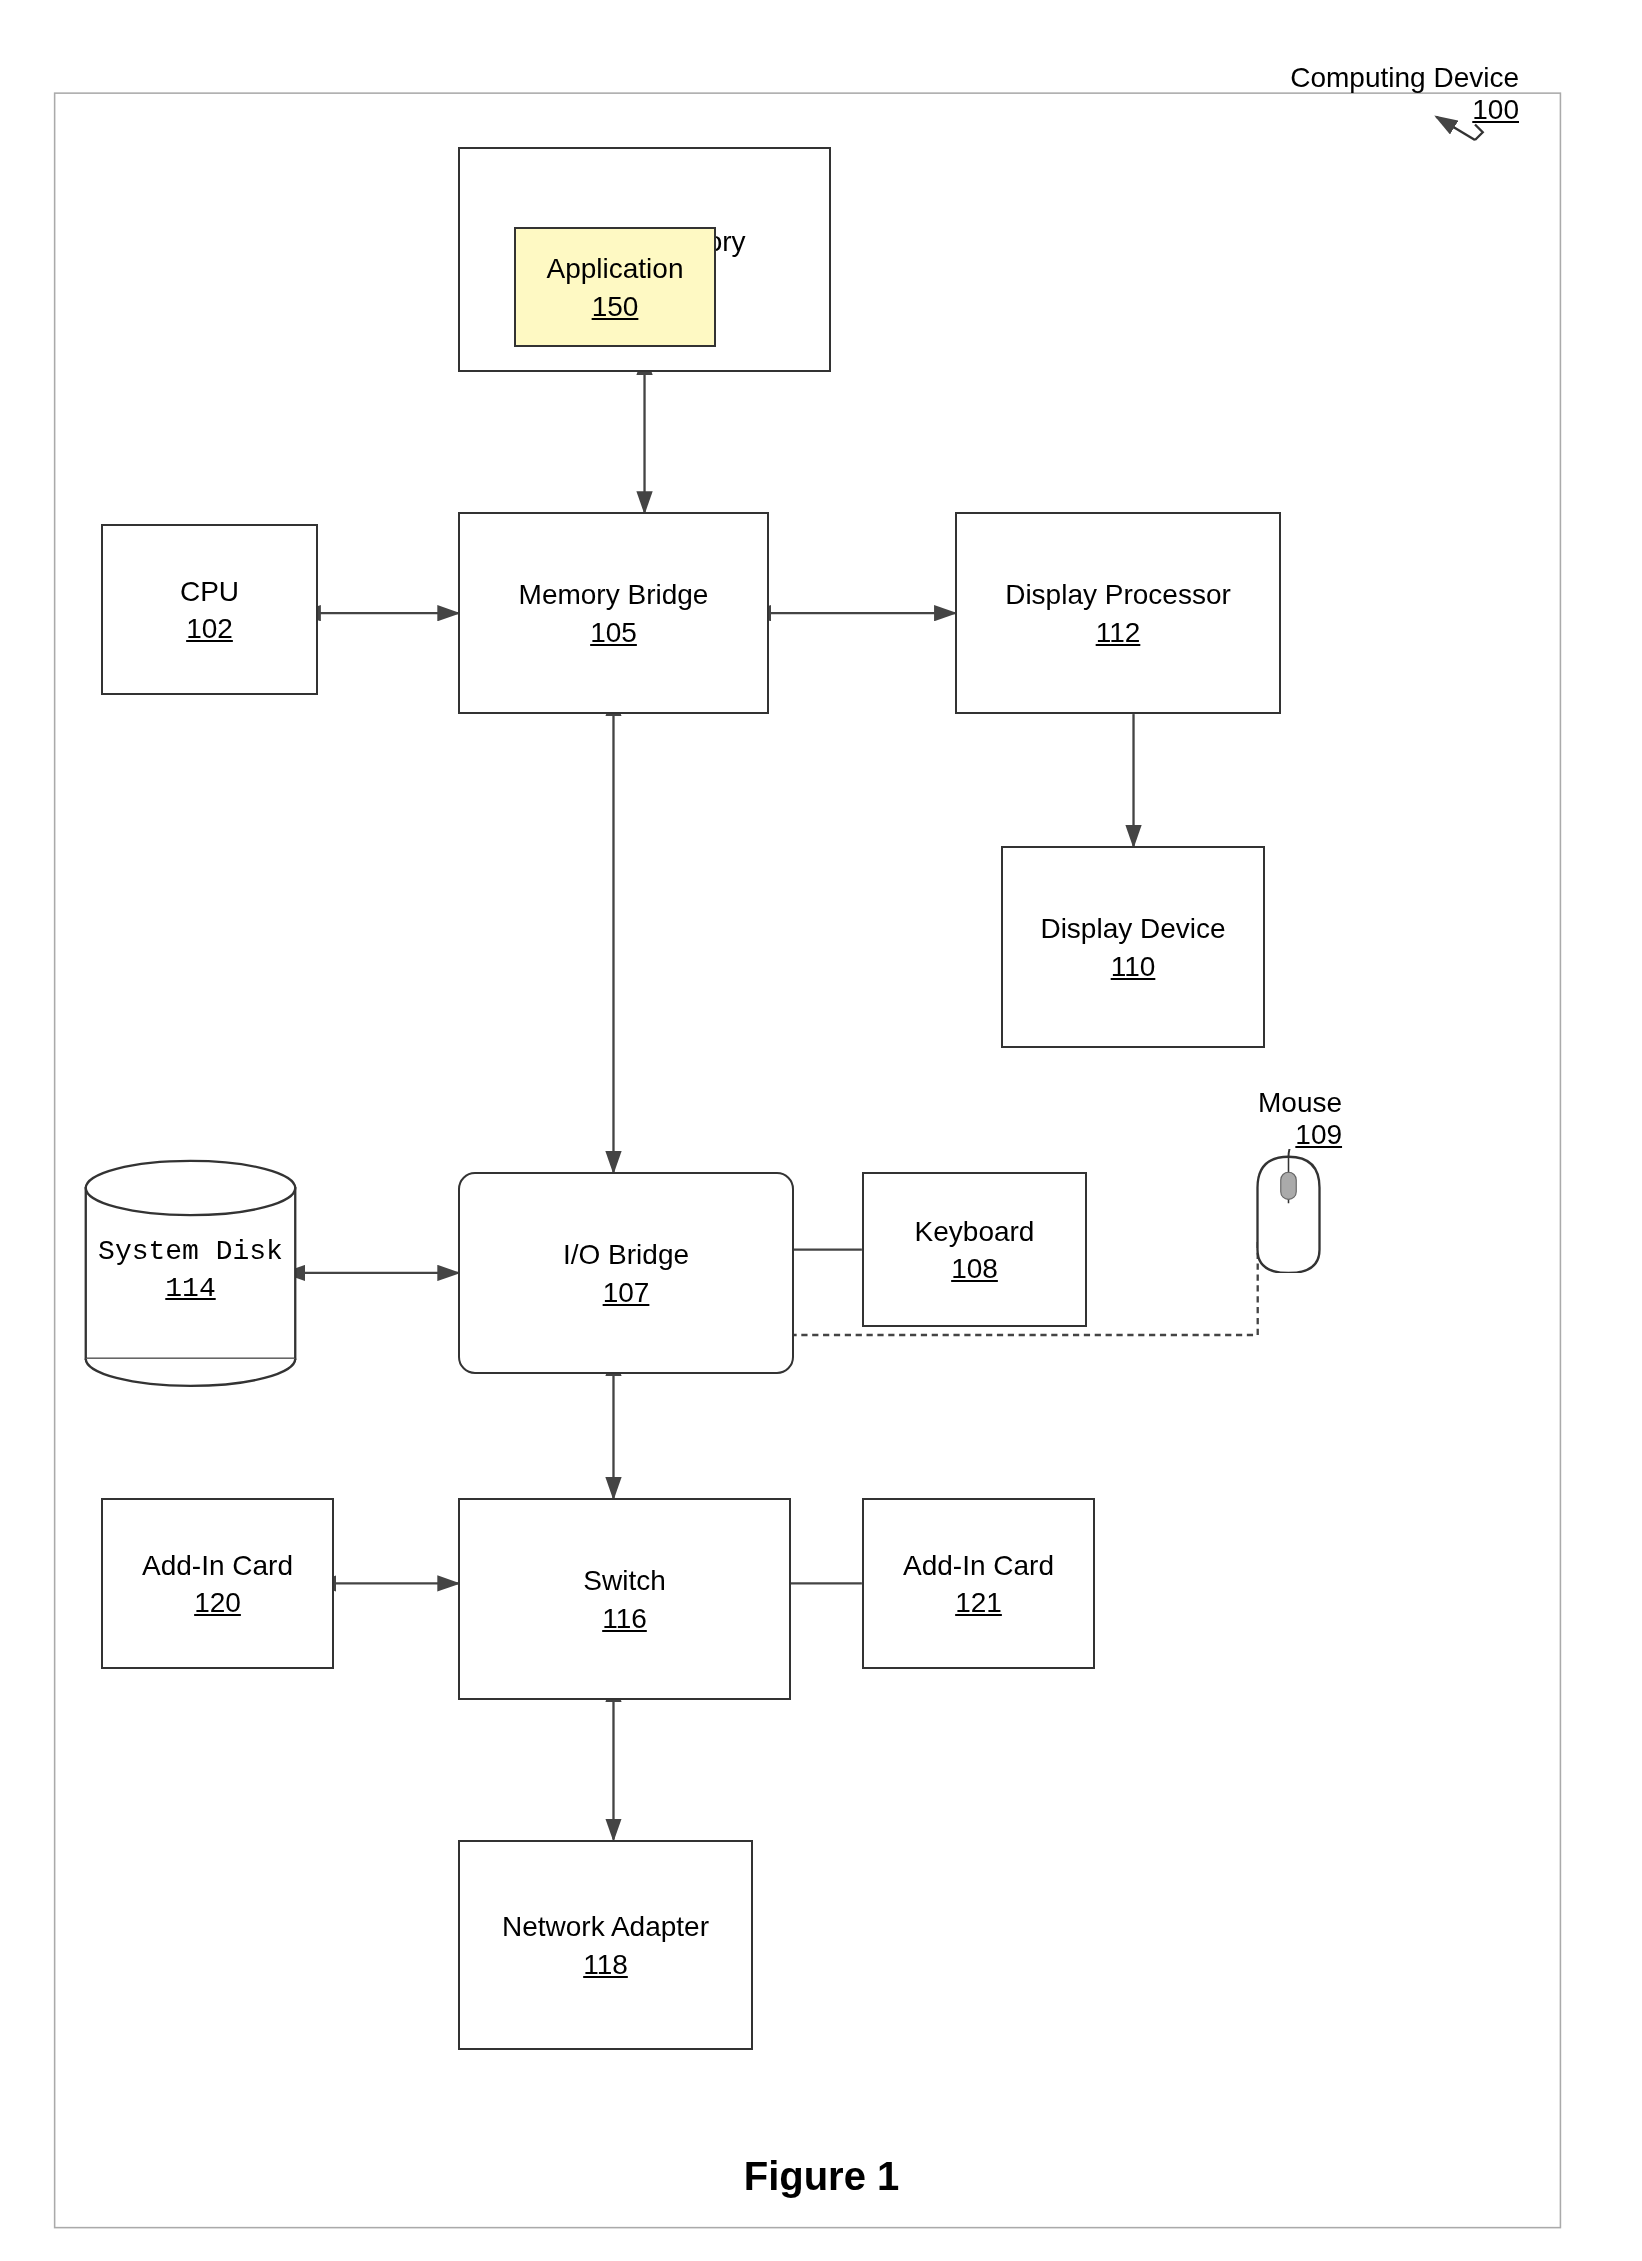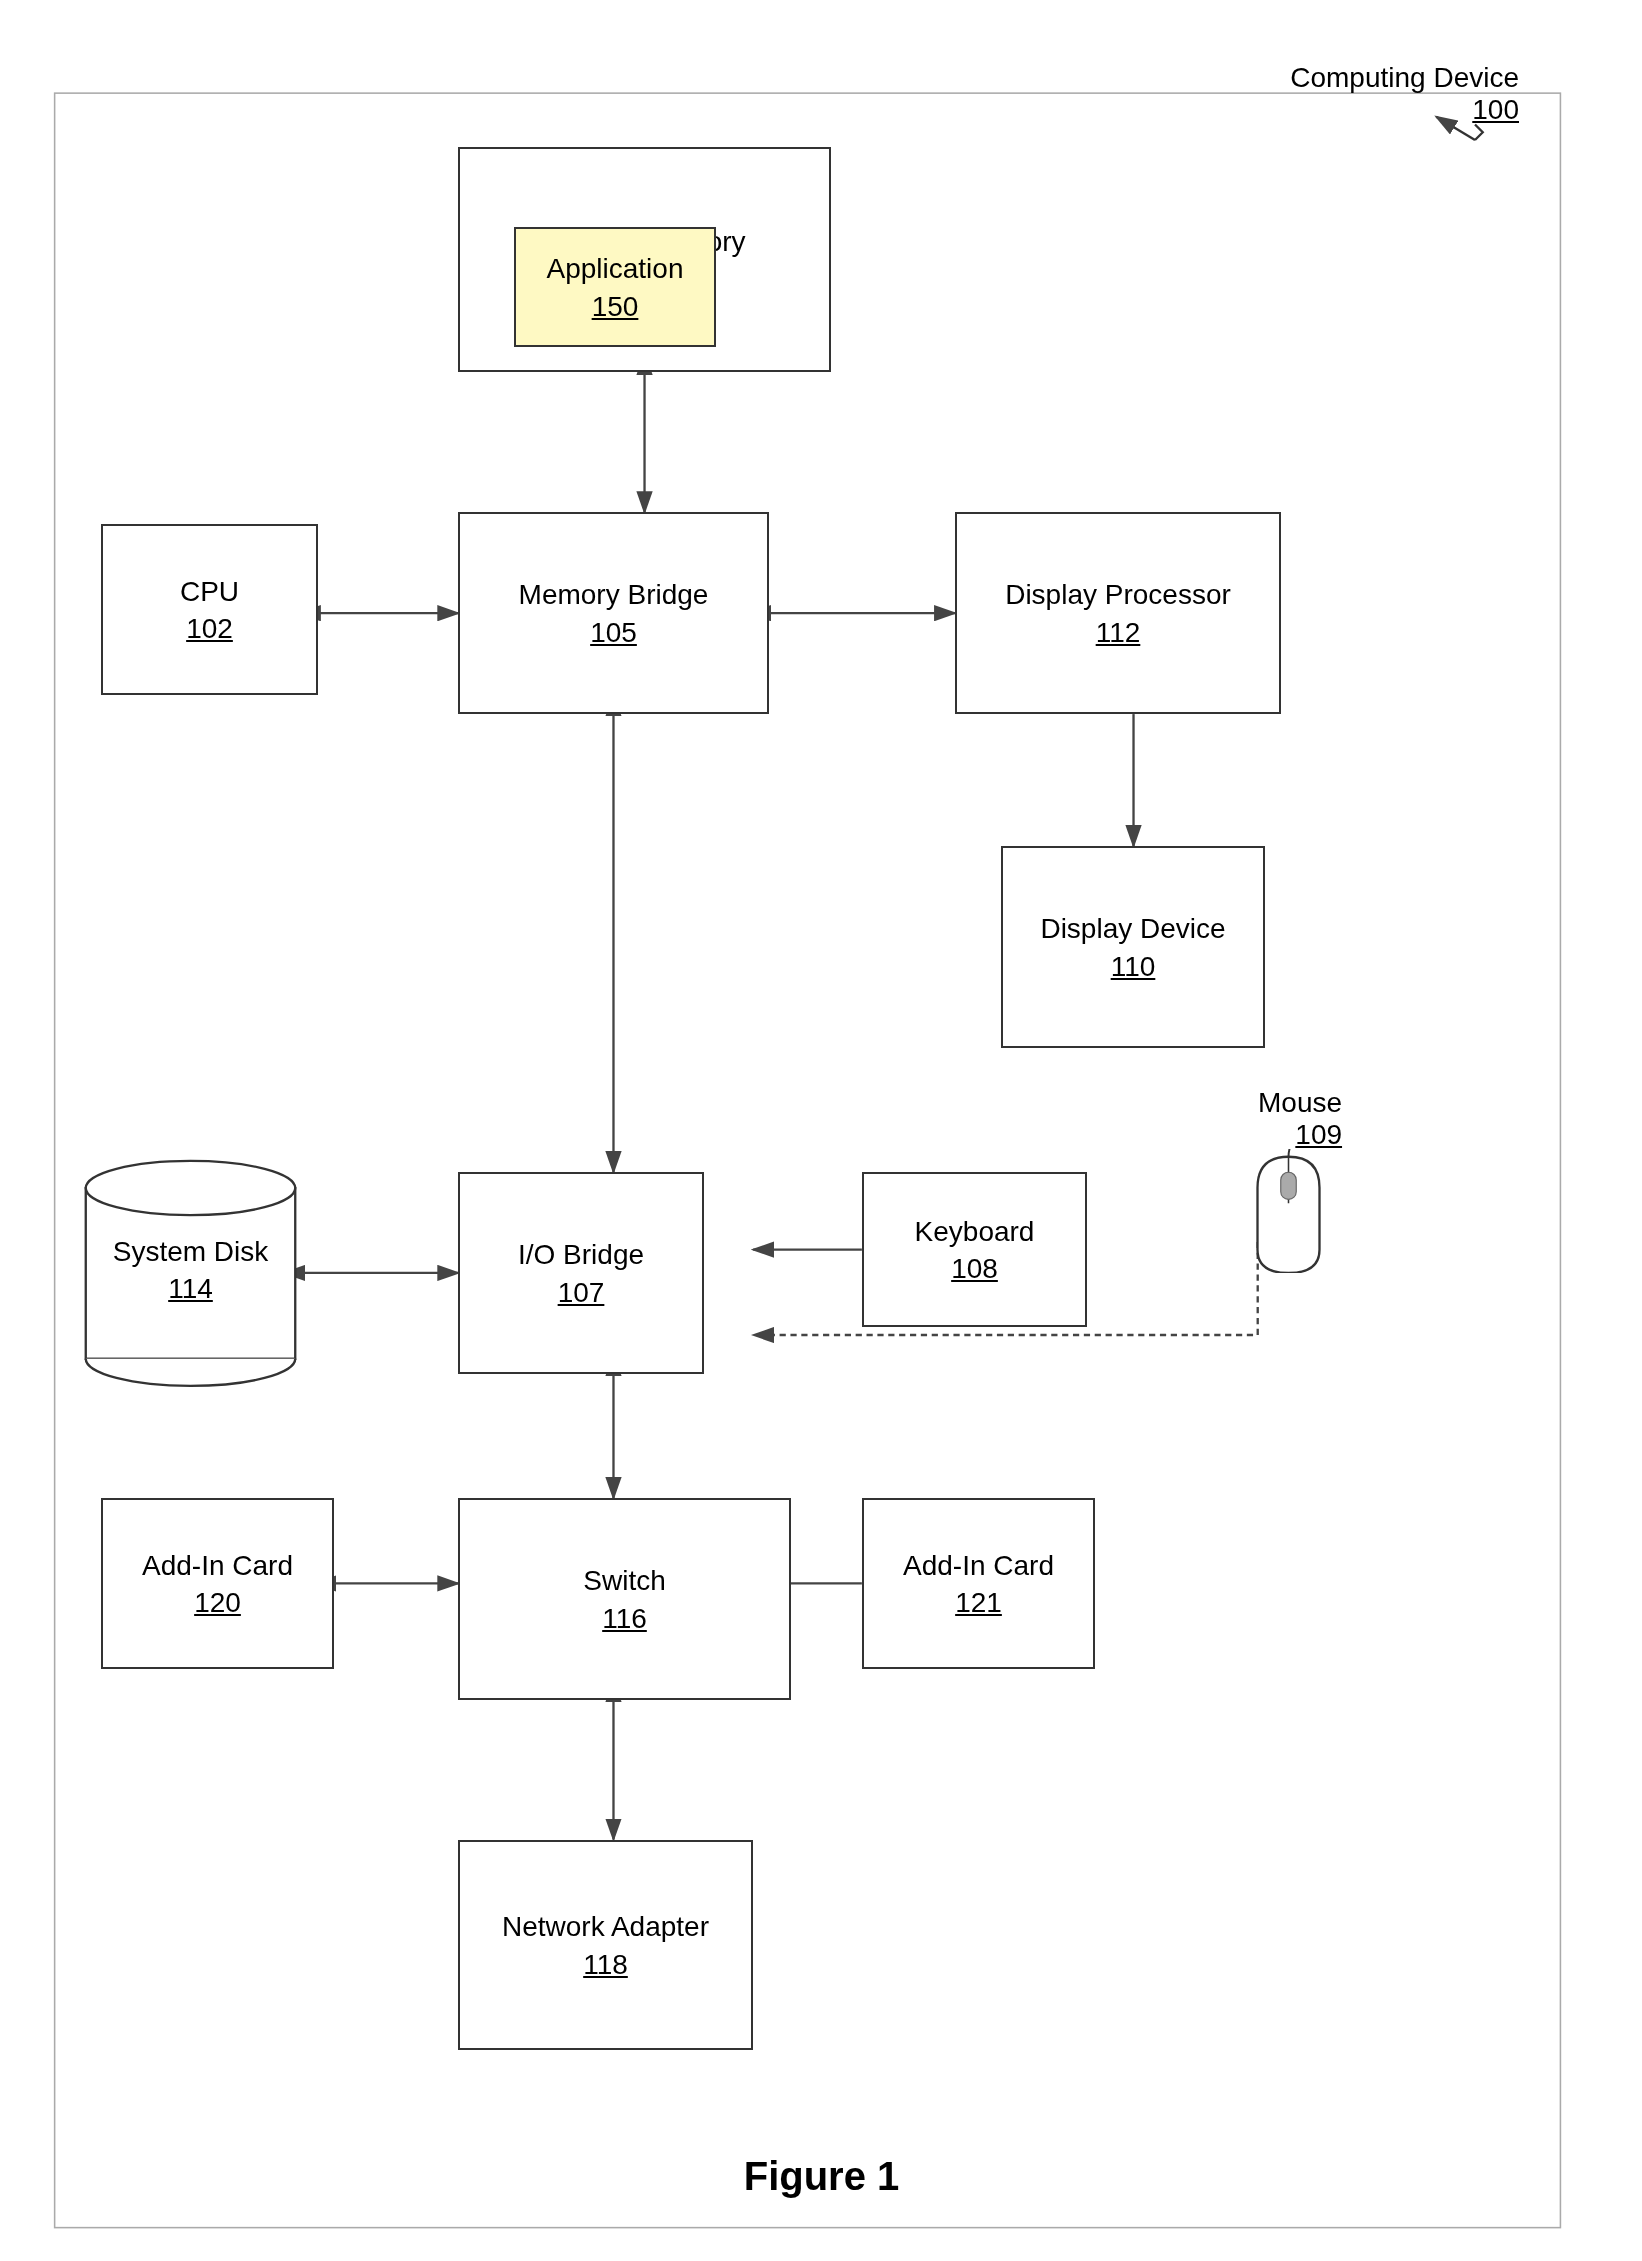--- a/index.html
+++ b/index.html
@@ -80,20 +80,21 @@
     }
 
     
     .cylinder {
       position: absolute;
       display: flex;
       flex-direction: column;
       align-items: flex-start;
       justify-content: center;
       text-align: center;
+      font-family: Liberation Mono, monospace;
     }
 
     
     .mouse-label {
       position: absolute;
       font-size: 28px;
       text-align: right;
     }
   </style>
 </head>
@@ -189,21 +190,21 @@
       <ellipse cx="145" cy="50" rx="135" ry="35" fill="white" stroke="#333" stroke-width="3"></ellipse>
 
       <path d="M 10 270 A 135 35 0 0 0 280 270" fill="white" stroke="#333" stroke-width="3"></path>
     </svg>
     <div style="position:absolute; top:85px; left:0; width:225px; text-align:center;">
       <div class="box-label">System Disk</div>
       <div class="box-num">114</div>
     </div>
   </div>
 
-  <div class="box" style="left:458px; top:1172px; width:246px; height:202px;">
+  <div class="box" style="left:458px; top:1172px; width:336px; height:202px;border-radius:17px;">
     <span class="box-label">I/O Bridge</span>
     <span class="box-num">107</span>
   </div>
 
   <div class="box" style="left:862px; top:1172px; width:225px; height:155px;">
     <span class="box-label">Keyboard</span>
     <span class="box-num">108</span>
   </div>
 
   <div class="mouse-label" style="left:1258px; top:1087px;">

